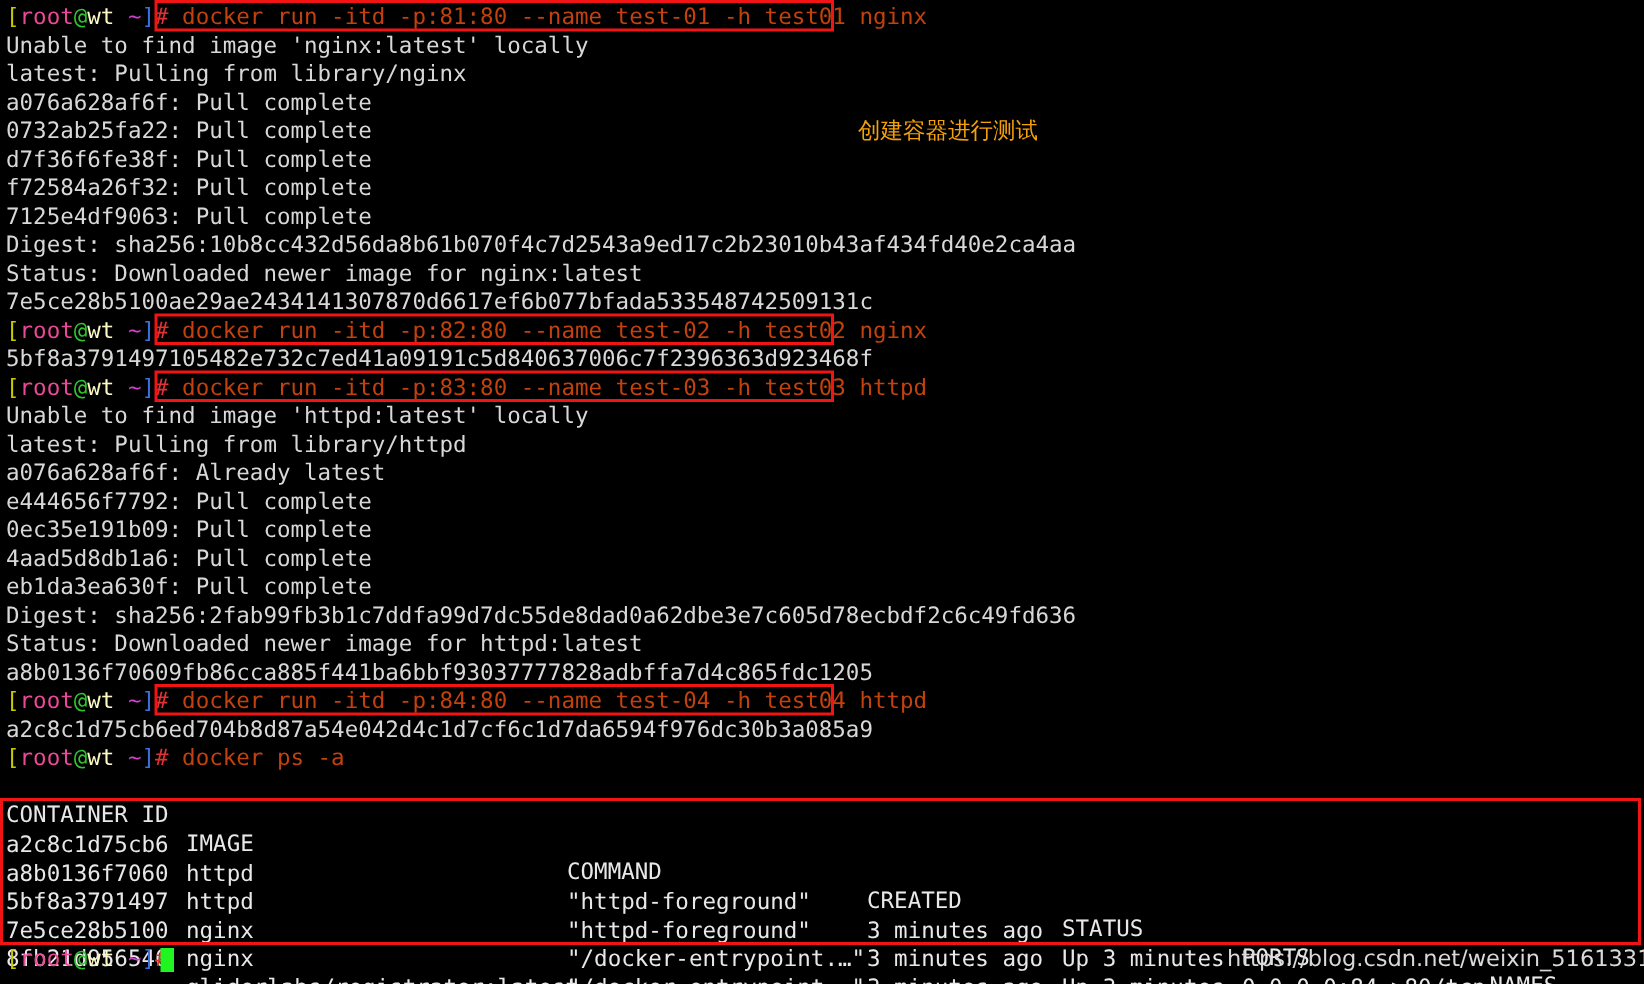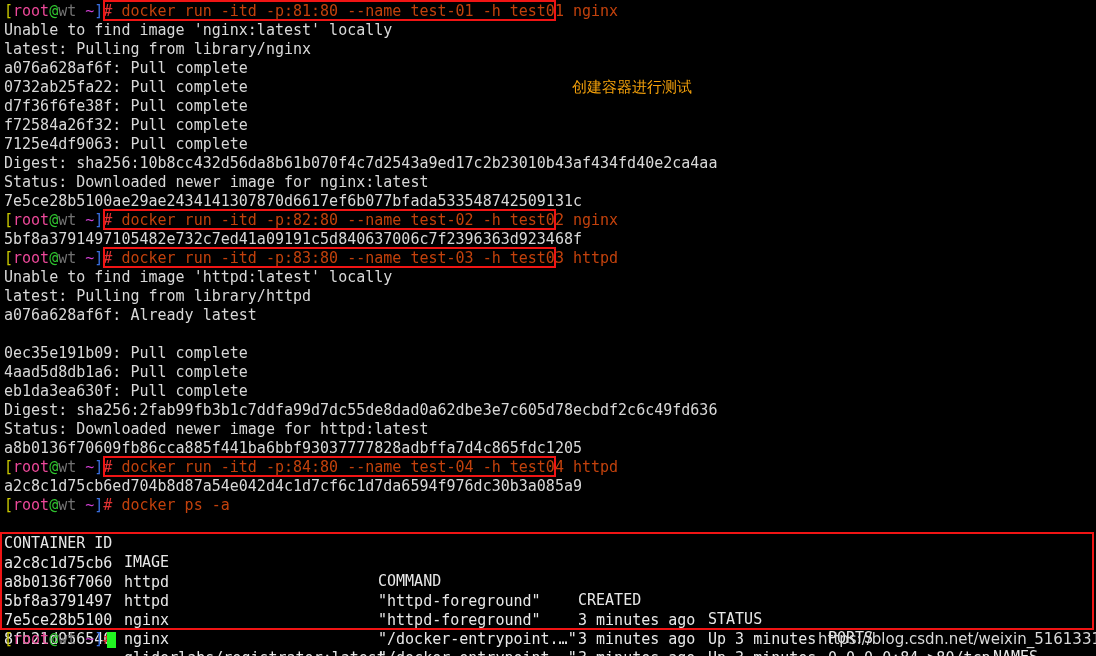--- a/index.html
+++ b/index.html
@@ -31,21 +31,21 @@
     left: 4px;
     white-space: pre;
     font-size: 15px;
     line-height: 19px;
     height: 19px;
     font-family: "DejaVu Sans Mono", "Liberation Mono", monospace;
   }
   .p-br  { color: #c8c800; }   
   .p-user{ color: #ec4899; }
   .p-at  { color: #2fc52f; }
-  .p-host{ color: #737373; }
+  .p-host{ color: #fef9c3; }
   .p-tilde{ color: #d03fd0; }
   .p-rb  { color: #3a6fe0; }
   .p-hash{ color: #e03232; }
   .cmd   { color: #c2410c; }
   .out   { color: #d8d8d8; text-align: right; }
   .note  {
     position: absolute;
     color: #f5a10a;
     font-family: "DejaVu Sans", "Liberation Sans", sans-serif;
     font-size: 15px;
@@ -106,20 +106,21 @@
 
   <div class="line" style="top:211px"><span class="p-br">[</span><span class="p-user">root</span><span class="p-at">@</span><span class="p-host">wt</span><span class="p-tilde"> ~</span><span class="p-rb">]</span><span class="p-hash">#</span><span class="cmd"> docker run -itd -p:82:80 --name test-02 -h test02 nginx</span></div>
 
   <div class="line out" style="top:230px">5bf8a3791497105482e732c7ed41a09191c5d840637006c7f2396363d923468f</div>
 
   <div class="line" style="top:249px"><span class="p-br">[</span><span class="p-user">root</span><span class="p-at">@</span><span class="p-host">wt</span><span class="p-tilde"> ~</span><span class="p-rb">]</span><span class="p-hash">#</span><span class="cmd"> docker run -itd -p:83:80 --name test-03 -h test03 httpd</span></div>
 
   <div class="line out" style="top:287px">latest: Pulling from library/httpd</div>
   <div class="line out" style="top:268px">Unable to find image 'httpd:latest' locally</div>
   <div class="line out" style="top:306px">a076a628af6f: Already latest</div>
+  <div class="line out" style="top:325px">e444656f7792: Pull complete</div>
   <div class="line out" style="top:344px">0ec35e191b09: Pull complete</div>
   <div class="line out" style="top:363px">4aad5d8db1a6: Pull complete</div>
   <div class="line out" style="top:382px">eb1da3ea630f: Pull complete</div>
   <div class="line out" style="top:401px">Digest: sha256:2fab99fb3b1c7ddfa99d7dc55de8dad0a62dbe3e7c605d78ecbdf2c6c49fd636</div>
   <div class="line out" style="top:420px">Status: Downloaded newer image for httpd:latest</div>
   <div class="line out" style="top:439px">a8b0136f70609fb86cca885f441ba6bbf93037777828adbffa7d4c865fdc1205</div>
 
   <div class="line" style="top:458px"><span class="p-br">[</span><span class="p-user">root</span><span class="p-at">@</span><span class="p-host">wt</span><span class="p-tilde"> ~</span><span class="p-rb">]</span><span class="p-hash">#</span><span class="cmd"> docker run -itd -p:84:80 --name test-04 -h test04 httpd</span></div>
 
   <div class="line out" style="top:477px">a2c8c1d75cb6ed704b8d87a54e042d4c1d7cf6c1d7da6594f976dc30b3a085a9</div>

